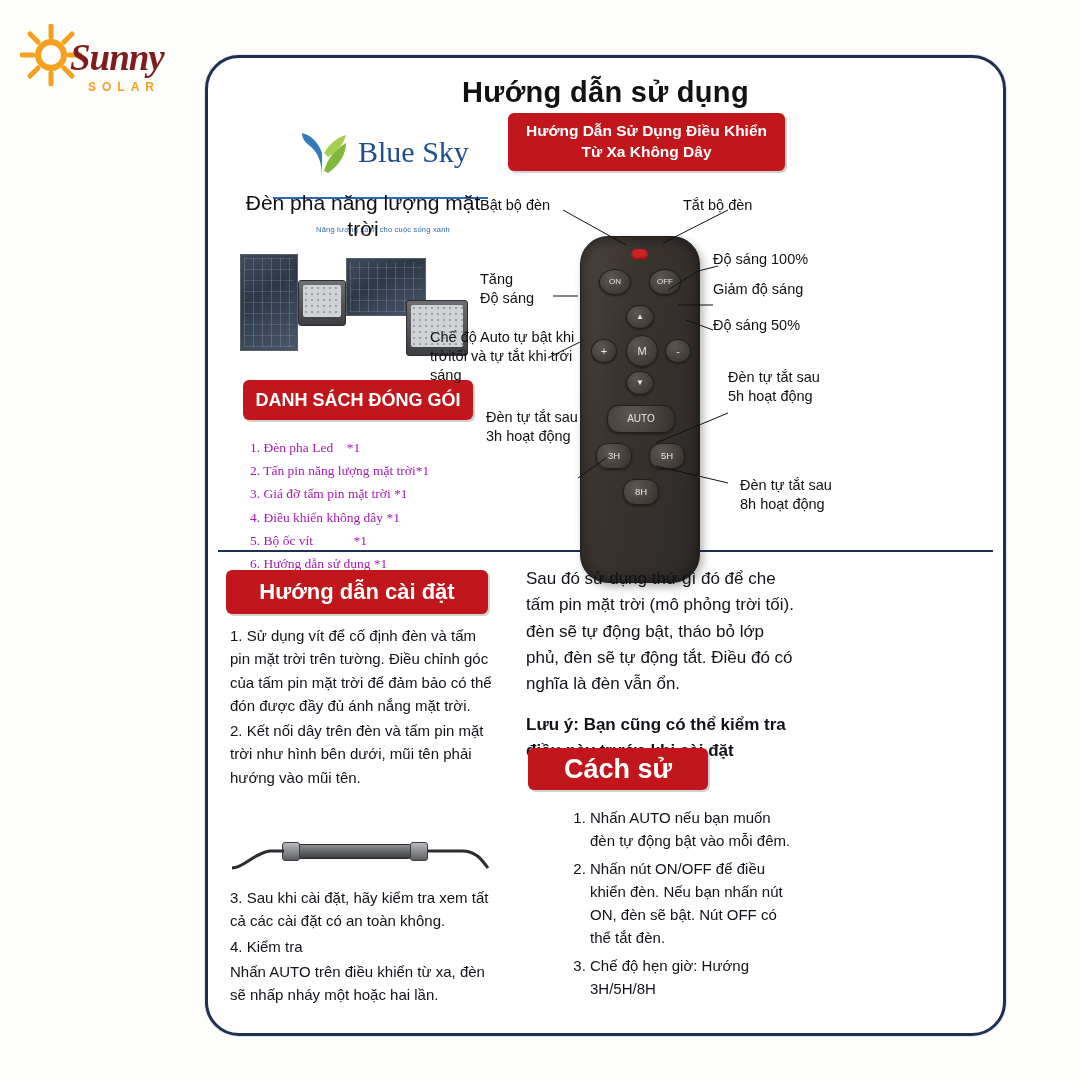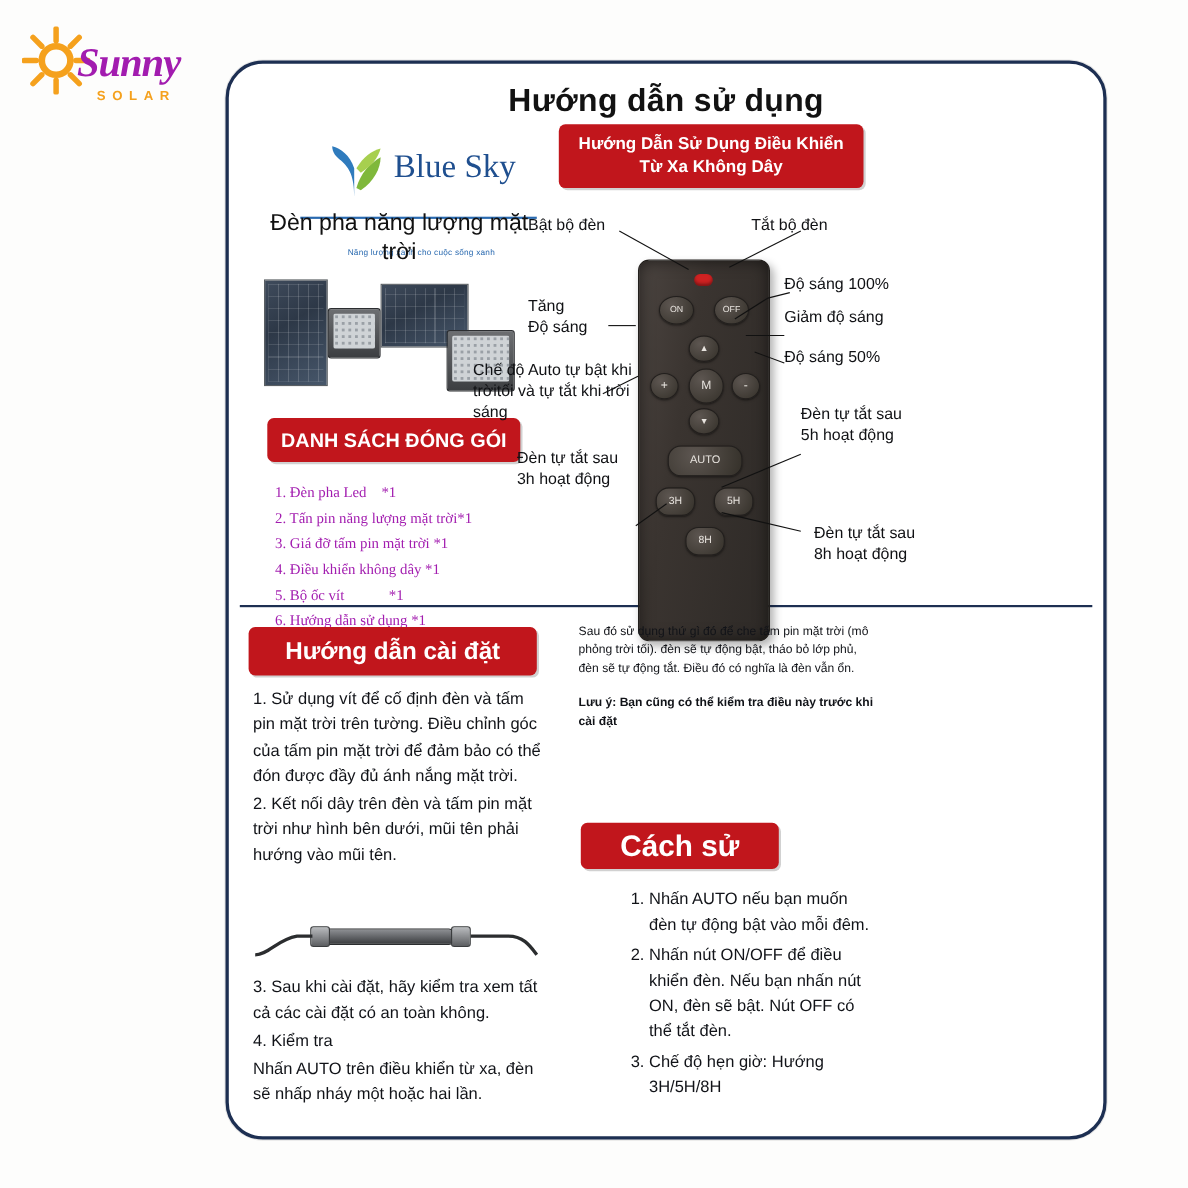--- a/index.html
+++ b/index.html
@@ -37,21 +37,21 @@
     width: 62px;
     height: 62px;
   }
   .logo-text {
     position: absolute;
     left: 54px;
     top: 18px;
     font-size: 37px;
     font-weight: bold;
     font-style: italic;
-    color: #a21caf;
+    color: #7f1d1d;
     letter-spacing: -1px;
     font-family: "Liberation Serif", serif;
   }
   .logo-sub {
     position: absolute;
     left: 72px;
     top: 62px;
     font-size: 12px;
     letter-spacing: 6px;
     color: #f5a11d;
@@ -230,21 +230,21 @@
     line-height: 1.35;
   }
 
   
   .remote {
     position: absolute;
     left: 372px;
     top: 178px;
     width: 118px;
     height: 345px;
-    border-radius: 10px;
+    border-radius: 28px;
     background: linear-gradient(100deg,#4b4440 0%, #3a3430 35%, #2e2a27 100%);
     box-shadow: inset 0 0 14px rgba(0,0,0,.55), 3px 4px 8px rgba(0,0,0,.3);
     border: 1px solid #221f1c;
   }
   .rbtn {
     position: absolute;
     background: radial-gradient(circle at 35% 30%, #5d5651, #343029);
     border-radius: 50%;
     color: #e8e4df;
     font-size: 8px;
@@ -312,21 +312,21 @@
     width: 270px;
     font-size: 15px;
     line-height: 1.55;
     color: #111318;
   }
   .col-right {
     position: absolute;
     left: 318px;
     top: 508px;
     width: 270px;
-    font-size: 11px;
+    font-size: 17px;
     line-height: 1.55;
     color: #111318;
   }
   .col-right2 {
     position: absolute;
     left: 318px;
     top: 748px;
     width: 272px;
     font-size: 15px;
     line-height: 1.55;
@@ -465,21 +465,21 @@
   </svg>
 
   <div class="callout" style="left:272px; top:138px;">Bật bộ đèn</div>
   <div class="callout" style="left:475px; top:138px;">Tắt bộ đèn</div>
   <div class="callout" style="left:505px; top:192px;">Độ sáng 100%</div>
   <div class="callout" style="left:505px; top:222px;">Giảm độ sáng</div>
   <div class="callout" style="left:505px; top:258px;">Độ sáng 50%</div>
   <div class="callout" style="left:272px; top:212px; width:70px; white-space:pre-line;">Tăng
 Độ sáng</div>
   <div class="callout" style="left:222px; top:270px; width:155px;">Chế độ Auto tự bật khi trờitối và tự tắt khi trời sáng</div>
-  <div class="callout" style="left:262px; top:350px; width:110px;">Đèn tự tắt sau 3h hoạt động</div>
+  <div class="callout" style="left:278px; top:350px; width:110px;">Đèn tự tắt sau 3h hoạt động</div>
   <div class="callout" style="left:520px; top:310px; width:110px;">Đèn tự tắt sau 5h hoạt động</div>
   <div class="callout" style="left:520px; top:418px; width:110px;margin-left:12px;">Đèn tự tắt sau 8h hoạt động</div>
 
   <div class="red-banner install-banner">Hướng dẫn cài đặt</div>
 
   <div class="col-left">
     <p class="para">1. Sử dụng vít để cố định đèn và tấm pin mặt trời trên tường. Điều chỉnh góc của tấm pin mặt trời để đảm bảo có thể đón được đầy đủ ánh nắng mặt trời.</p>
     <p class="para">2. Kết nối dây trên đèn và tấm pin mặt trời như hình bên dưới, mũi tên phải hướng vào mũi tên.</p>
   </div>
 

